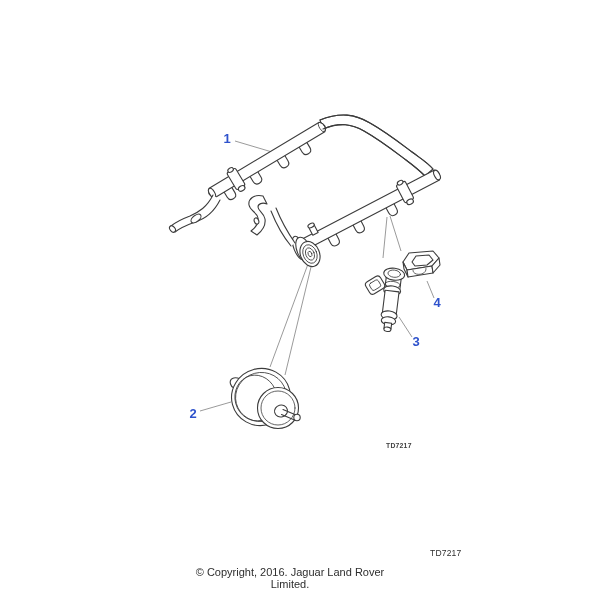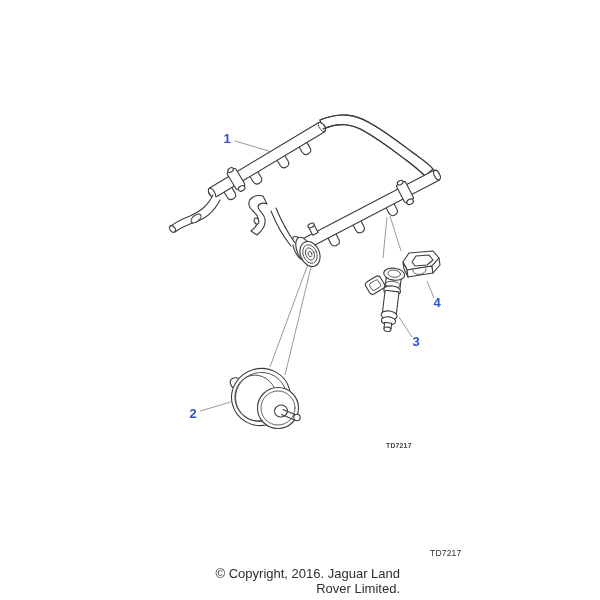--- a/index.html
+++ b/index.html
@@ -23,22 +23,22 @@
     transform:translate(-50%,-50%);cursor:pointer;line-height:1;
   }
   .code-inline{
     position:absolute;left:386px;top:442px;font-size:6.8px;font-weight:600;
     color:#3f3f3f;letter-spacing:.25px;
   }
   .code-footer{
     position:absolute;left:430px;top:548px;font-size:8.5px;color:#2e2e2e;letter-spacing:.2px;
   }
   .copyright{
-    position:absolute;left:180px;top:566px;width:220px;text-align:right;
-    font-size:13px;color:#2e2e2e;
+    position:absolute;left:180px;top:566px;width:220px;text-align:center;
+    font-size:11px;color:#2e2e2e;
   }
 </style>
 </head>
 <body>
 
 <div class="stage">
 
   <svg width="600" height="600" viewBox="0 0 600 600">
 
     <g>

